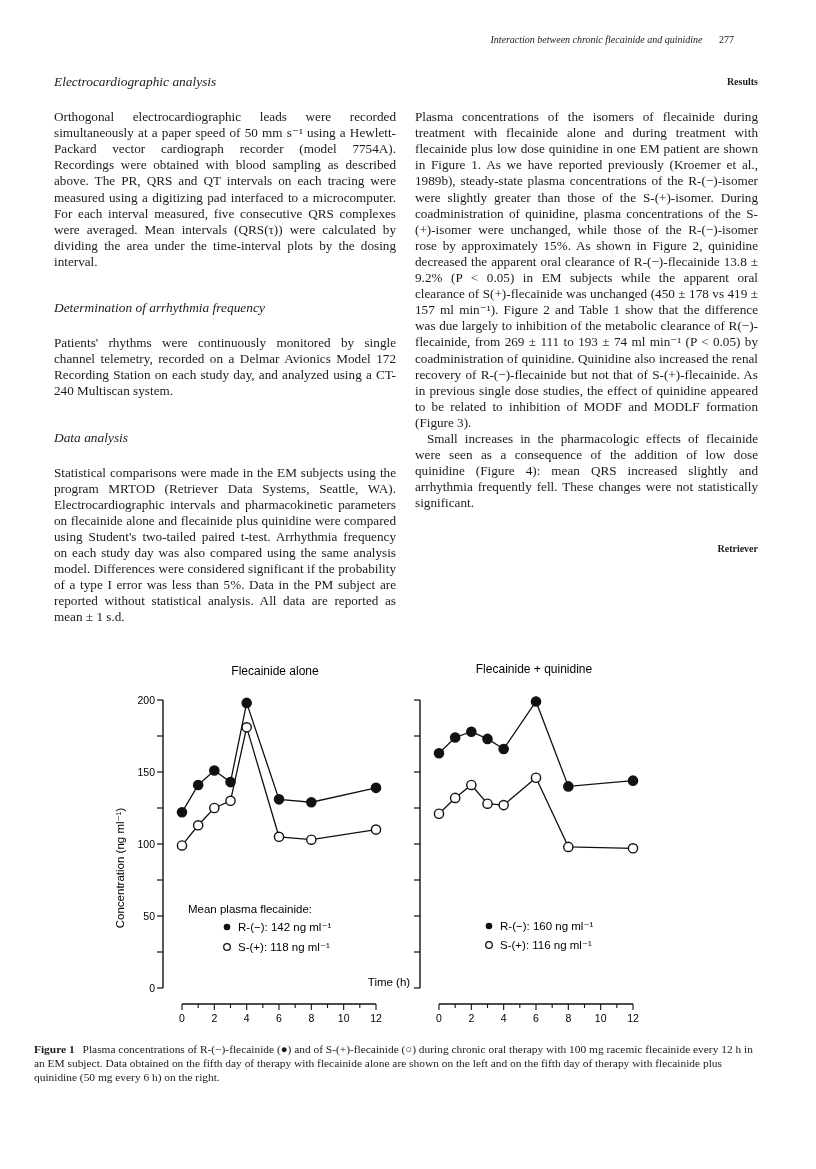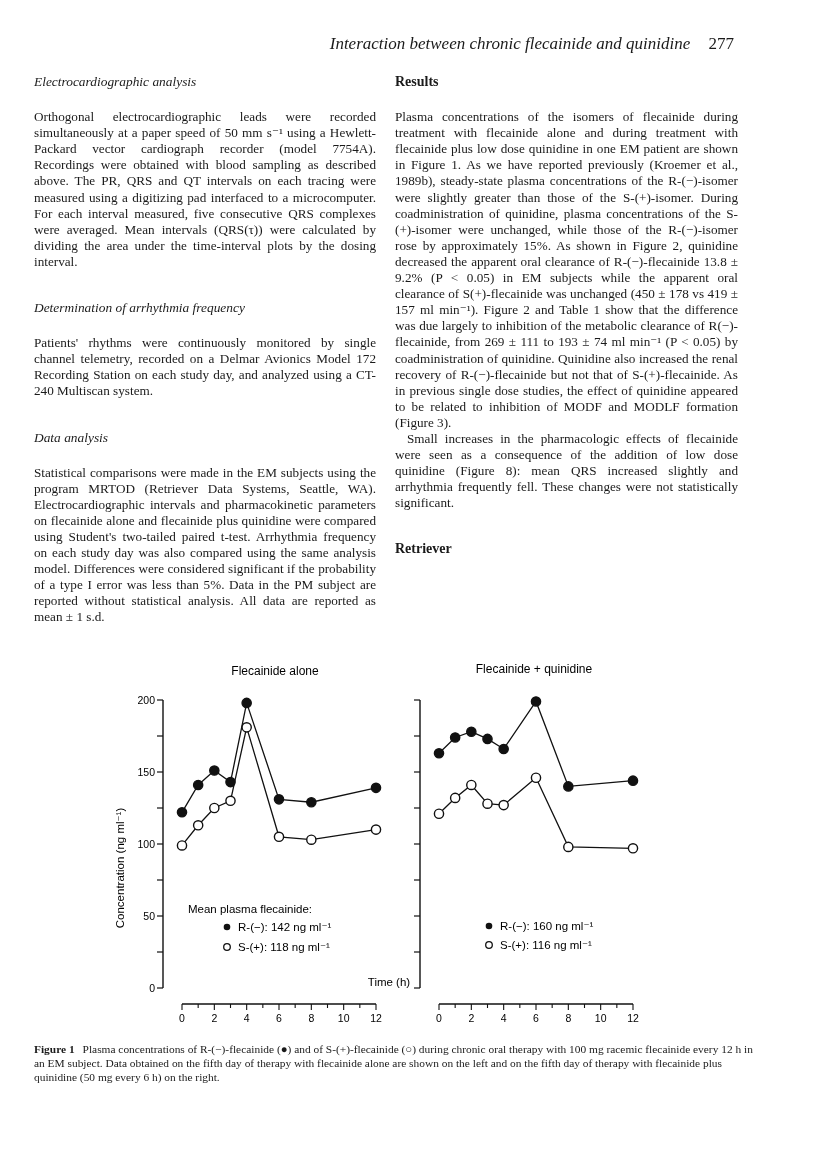--- a/index.html
+++ b/index.html
@@ -1,25 +1,25 @@
 <!DOCTYPE html>
 <html><head>
 <meta charset="utf-8">
 <style>
   html, body { margin: 0; padding: 0; background: #ffffff; }
   body { width: 816px; height: 1169px; position: relative; overflow: hidden; color: #1a1a1a; font-family: "Liberation Serif", "DejaVu Serif", serif; }
-  .running-head { position: absolute; top: 34px; left: 0; width: 734px; text-align: right; font-size: 17px; }
+  .running-head { position: absolute; top: 34px; left: 0; width: 734px; text-align: right; font-size: 10px; }
   .running-head .title { font-style: italic; }
   .running-head .page { margin-left: 14px; }
-  .col { position: absolute; top: 74px; width: 342px; font-size: 13.2px; line-height: 16.1px; }
+  .col { position: absolute; top: 74px; width: 342px; font-size: 13.2px; line-height: 16.1px; margin-left: 20px; }
   .col.left { left: 34px; }
   .col.right { left: 395px; width: 343px; }
   .col p { margin: 0; text-align: justify; }
   .sec-it { font-style: italic; margin: 0 0 19px 0; font-size: 13.4px; }
-  .sec-b { font-weight: bold; margin: 0 0 19px 0; font-size: 14px; }
+  .sec-b { font-weight: bold; margin: 0 0 19px 0; font-size: 10px; text-align: right; }
   .gap { height: 30px; }
   .indent { text-indent: 12px; }
   .figure { position: absolute; left: 100px; top: 648px; width: 600px; height: 390px; }
   .figure svg { font-family: "Liberation Sans", "DejaVu Sans", sans-serif; }
   .caption { position: absolute; left: 34px; top: 1042px; width: 720px; font-size: 11.4px; line-height: 14.2px; }
   .caption .lbl { font-weight: bold; margin-right: 8px; margin-top: 15px; }
 </style>
 </head>
 <body>
 
@@ -35,21 +35,21 @@
   <div class="sec-it">Determination of arrhythmia frequency</div>
   <p>Patients' rhythms were continuously monitored by single channel telemetry, recorded on a Delmar Avionics Model 172 Recording Station on each study day, and analyzed using a CT-240 Multiscan system.</p>
   <div class="gap"></div>
   <div class="sec-it">Data analysis</div>
   <p>Statistical comparisons were made in the EM subjects using the program MRTOD (Retriever Data Systems, Seattle, WA). Electrocardiographic intervals and pharmacokinetic parameters on flecainide alone and flecainide plus quinidine were compared using Student's two-tailed paired t-test. Arrhythmia frequency on each study day was also compared using the same analysis model. Differences were considered significant if the probability of a type I error was less than 5%. Data in the PM subject are reported without statistical analysis. All data are reported as mean ± 1 s.d.</p>
 </div>
 
 <div class="col right">
   <div class="sec-b">Results</div>
   <p>Plasma concentrations of the isomers of flecainide during treatment with flecainide alone and during treatment with flecainide plus low dose quinidine in one EM patient are shown in Figure 1. As we have reported previously (Kroemer et al., 1989b), steady-state plasma concentrations of the R-(−)-isomer were slightly greater than those of the S-(+)-isomer. During coadministration of quinidine, plasma concentrations of the S-(+)-isomer were unchanged, while those of the R-(−)-isomer rose by approximately 15%. As shown in Figure 2, quinidine decreased the apparent oral clearance of R-(−)-flecainide 13.8 ± 9.2% (P &lt; 0.05) in EM subjects while the apparent oral clearance of S(+)-flecainide was unchanged (450 ± 178 vs 419 ± 157 ml min⁻¹). Figure 2 and Table 1 show that the difference was due largely to inhibition of the metabolic clearance of R(−)-flecainide, from 269 ± 111 to 193 ± 74 ml min⁻¹ (P &lt; 0.05) by coadministration of quinidine. Quinidine also increased the renal recovery of R-(−)-flecainide but not that of S-(+)-flecainide. As in previous single dose studies, the effect of quinidine appeared to be related to inhibition of MODF and MODLF formation (Figure 3).</p>
-  <p class="indent">Small increases in the pharmacologic effects of flecainide were seen as a consequence of the addition of low dose quinidine (Figure 8): mean QRS increased slightly and arrhythmia frequently fell. These changes were not statistically significant.</p>
+  <p class="indent">Small increases in the pharmacologic effects of flecainide were seen as a consequence of the addition of low dose quinidine (Figure 4): mean QRS increased slightly and arrhythmia frequently fell. These changes were not statistically significant.</p>
   <div class="gap"></div>
   <div class="sec-b">Retriever</div>
 </div>
 
 <div class="figure">
   <svg id="fig-svg" width="600" height="390" viewBox="0 0 600 390" xmlns="http://www.w3.org/2000/svg">
     <text id="title-left" x="175" y="27" font-size="12" text-anchor="middle">Flecainide alone</text>
     <text id="title-right" x="434" y="25" font-size="12" text-anchor="middle">Flecainide + quinidine</text>
     <text transform="translate(24,220) rotate(-90)" font-size="11.5" text-anchor="middle">Concentration (ng ml⁻¹)</text>
     <g id="left-yaxis">

